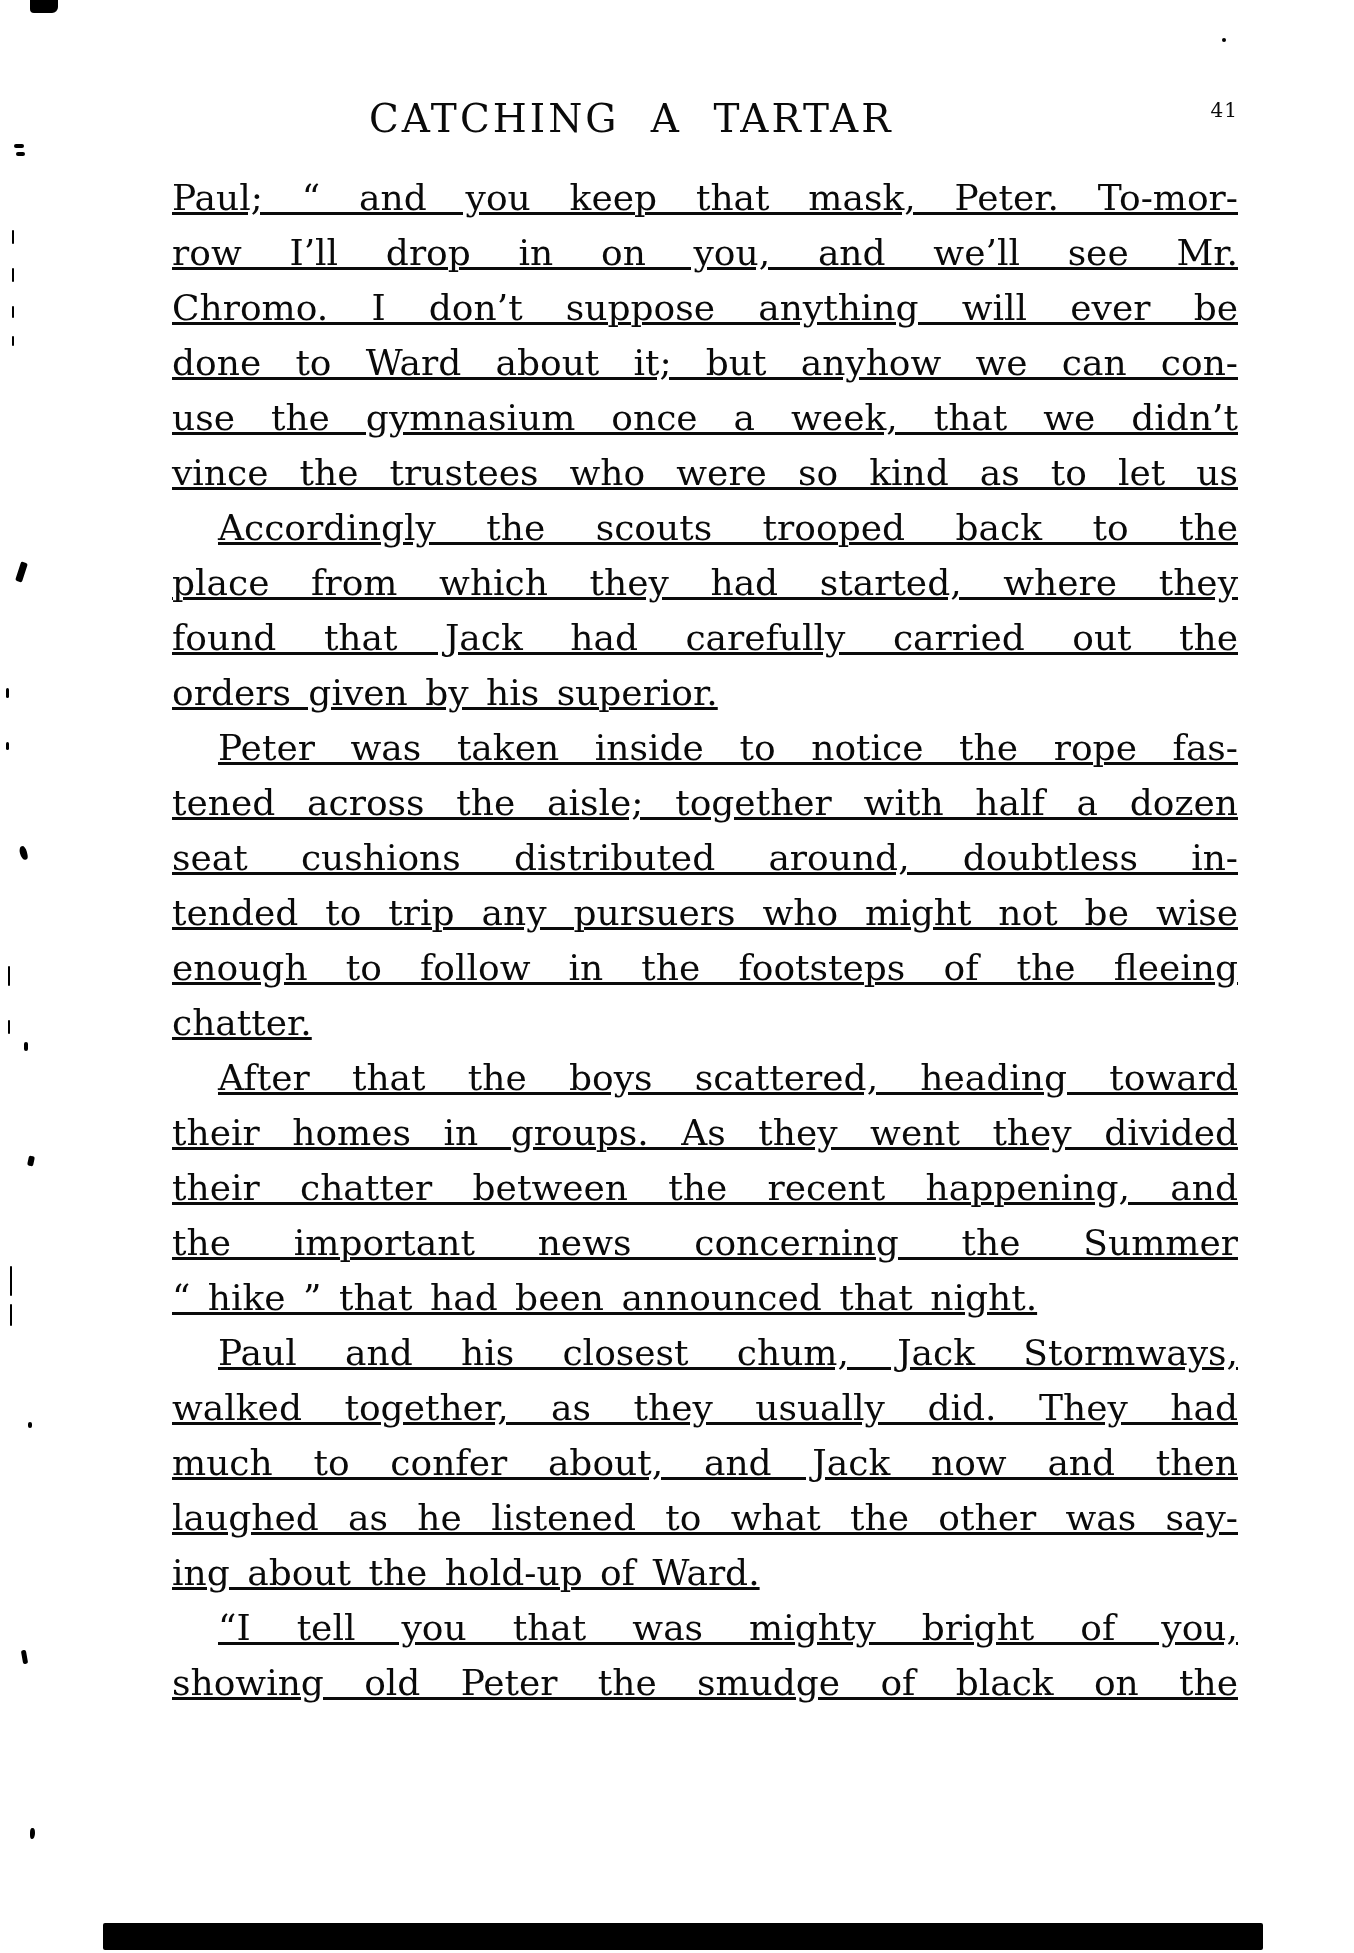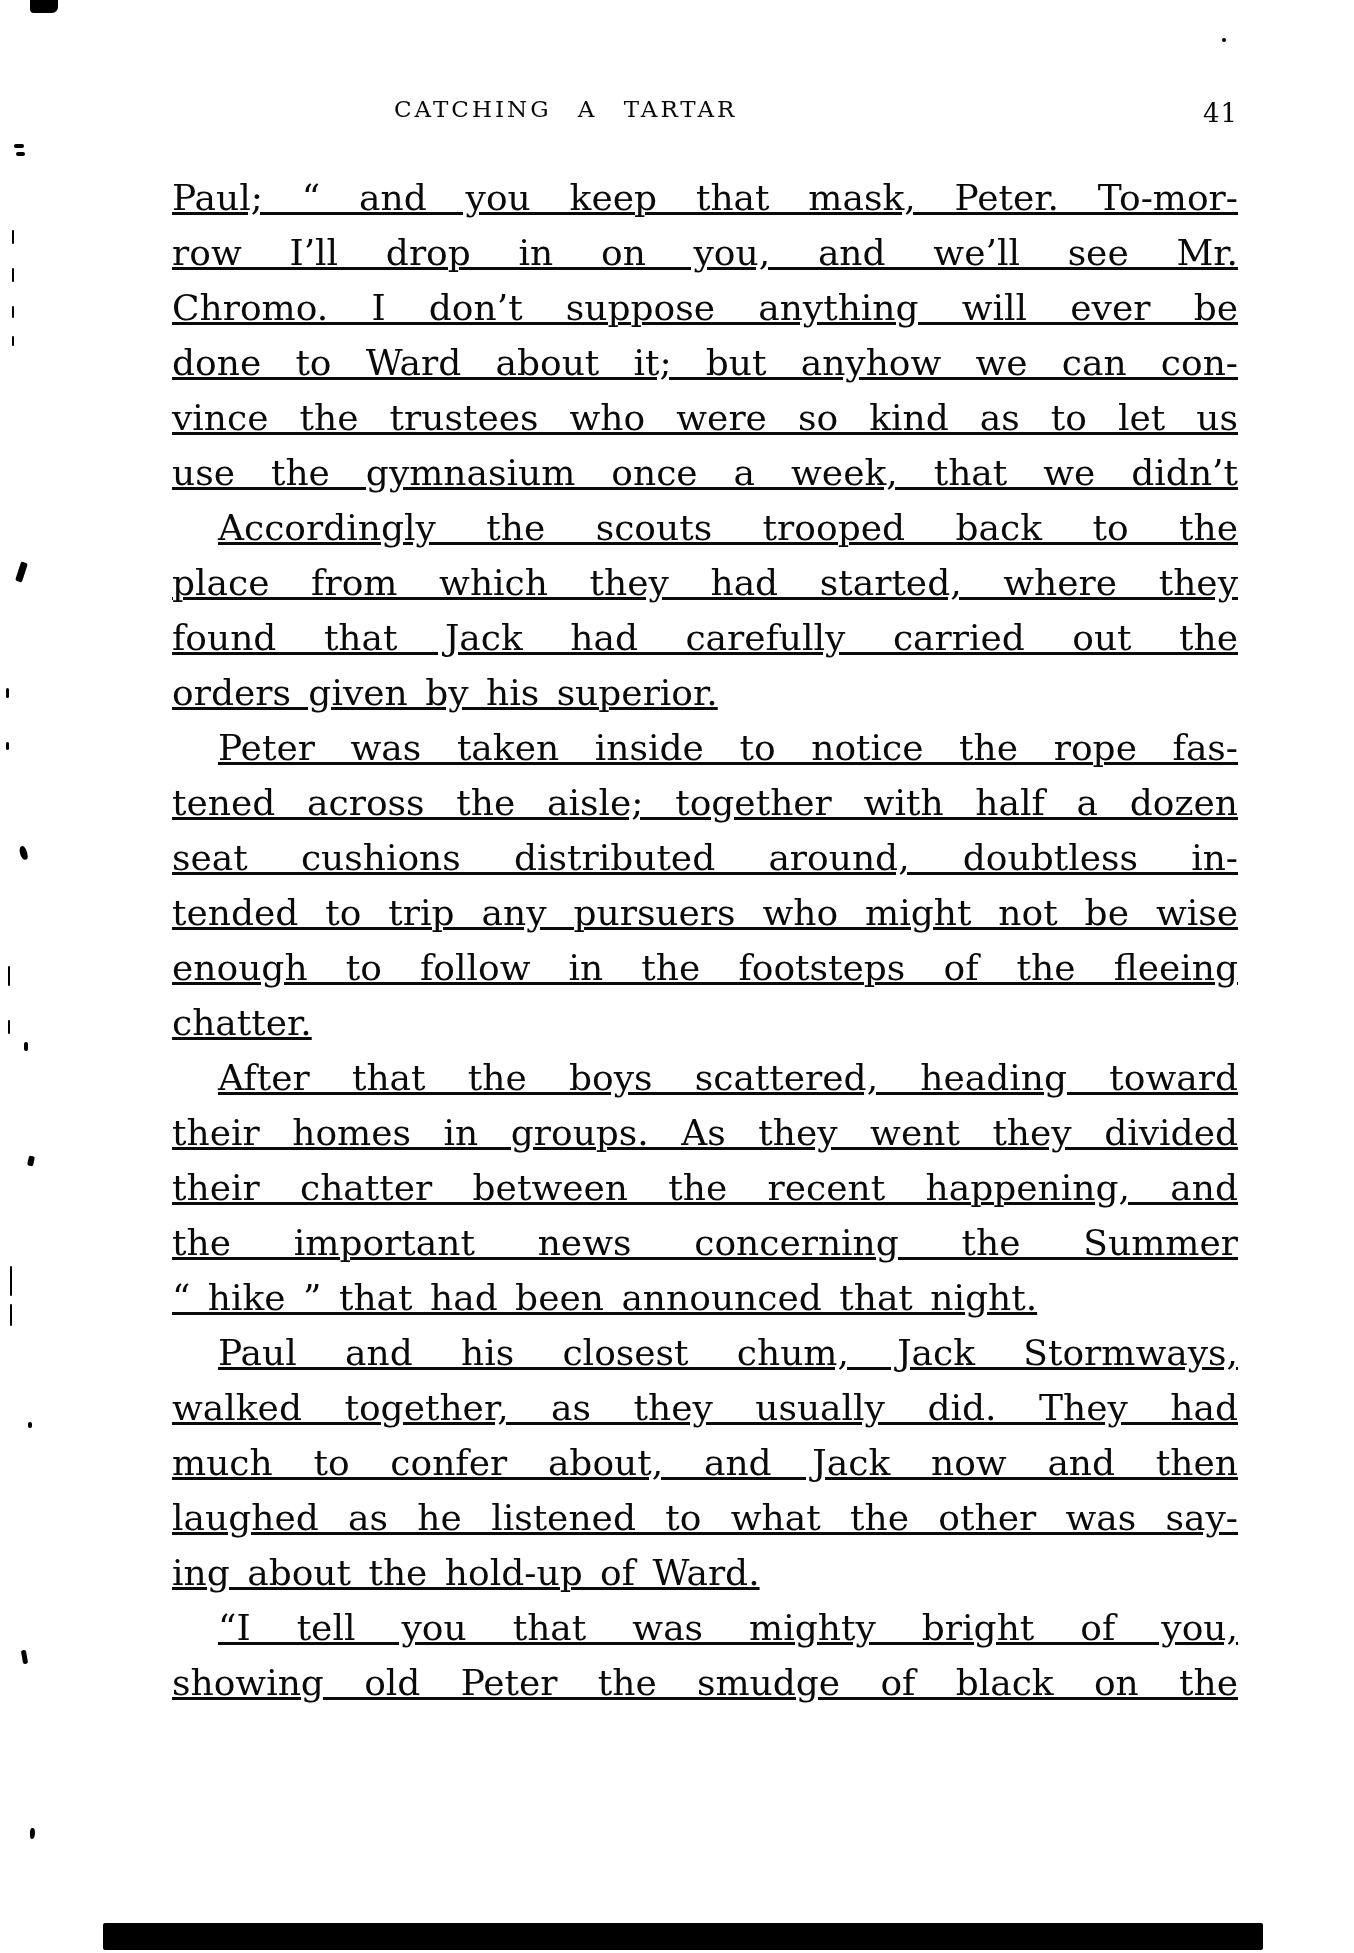--- a/index.html
+++ b/index.html
@@ -17,32 +17,32 @@
   
   .running-head {
     position: absolute;
     left: 180px;
     top: 96px;
     width: 1066px;
     height: 40px;
   }
   .head-title {
     position: absolute;
-    left: 214px;
+    left: 189px;
     top: 0;
-    font-size: 23px;
+    font-size: 39px;
     letter-spacing: 3px;
     word-spacing: 16px;
     white-space: nowrap;
   }
   .folio {
     position: absolute;
     right: 8px;
     top: 2px;
-    font-size: 26px;
+    font-size: 20px;
     letter-spacing: 1px;
     margin-left: 24px;
   }
 
   
   .text-block {
     position: absolute;
     left: 172px;
     top: 170px;
     width: 1066px;
@@ -87,22 +87,22 @@
   <div class="running-head">
     <span class="head-title">CATCHING A TARTAR</span>
     <span class="folio">41</span>
   </div>
 
   <div class="text-block">
       <div class="line">Paul; “ and you keep that mask, Peter.  To-mor-</div>
       <div class="line">row I’ll drop in on you, and we’ll see Mr.</div>
       <div class="line">Chromo.  I don’t suppose anything will ever be</div>
       <div class="line">done to Ward about it; but anyhow we can con-</div>
+      <div class="line">use the gymnasium once a week, that we didn’t</div>
       <div class="line">vince the trustees who were so kind as to let us</div>
-      <div class="line">use the gymnasium once a week, that we didn’t</div>
       <div class="line indent">Accordingly the scouts trooped back to the</div>
       <div class="line">place from which they had started, where they</div>
       <div class="line">found that Jack had carefully carried out the</div>
       <div class="line short">orders given by his superior.</div>
       <div class="line indent">Peter was taken inside to notice the rope fas-</div>
       <div class="line">tened across the aisle; together with half a dozen</div>
       <div class="line">seat cushions distributed around, doubtless in-</div>
       <div class="line">tended to trip any pursuers who might not be wise</div>
       <div class="line">enough to follow in the footsteps of the fleeing</div>
       <div class="line short">chatter.</div>

